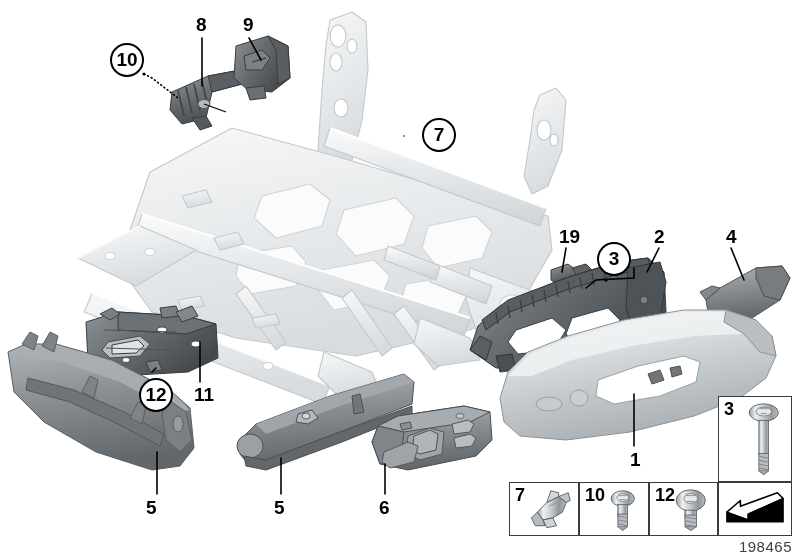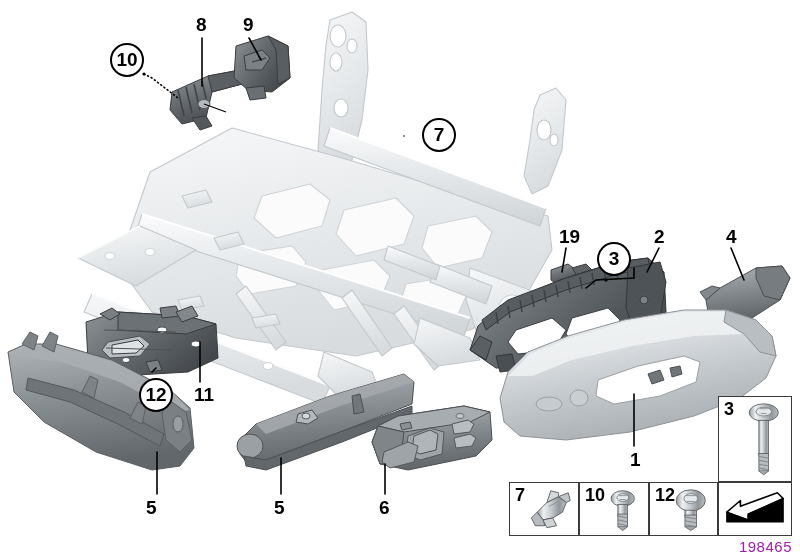--- a/index.html
+++ b/index.html
@@ -71,21 +71,21 @@
     position: absolute;
     left: 0; top: 0; right: 0; bottom: 0;
   }
   #drawing-number {
     position: absolute;
     right: 8px;
     bottom: 5px;
     font-family: "Liberation Sans", sans-serif;
     font-size: 15px;
     letter-spacing: 0.5px;
-    color: #a21caf;
+    color: #404040;
   }
 </style>
 </head>
 <body>
 
 <div id="sheet">
 
   <svg class="layer" viewBox="0 0 800 560">
     <defs>
       <linearGradient id="ghostGrad" x1="0" y1="0" x2="0.3" y2="1">

